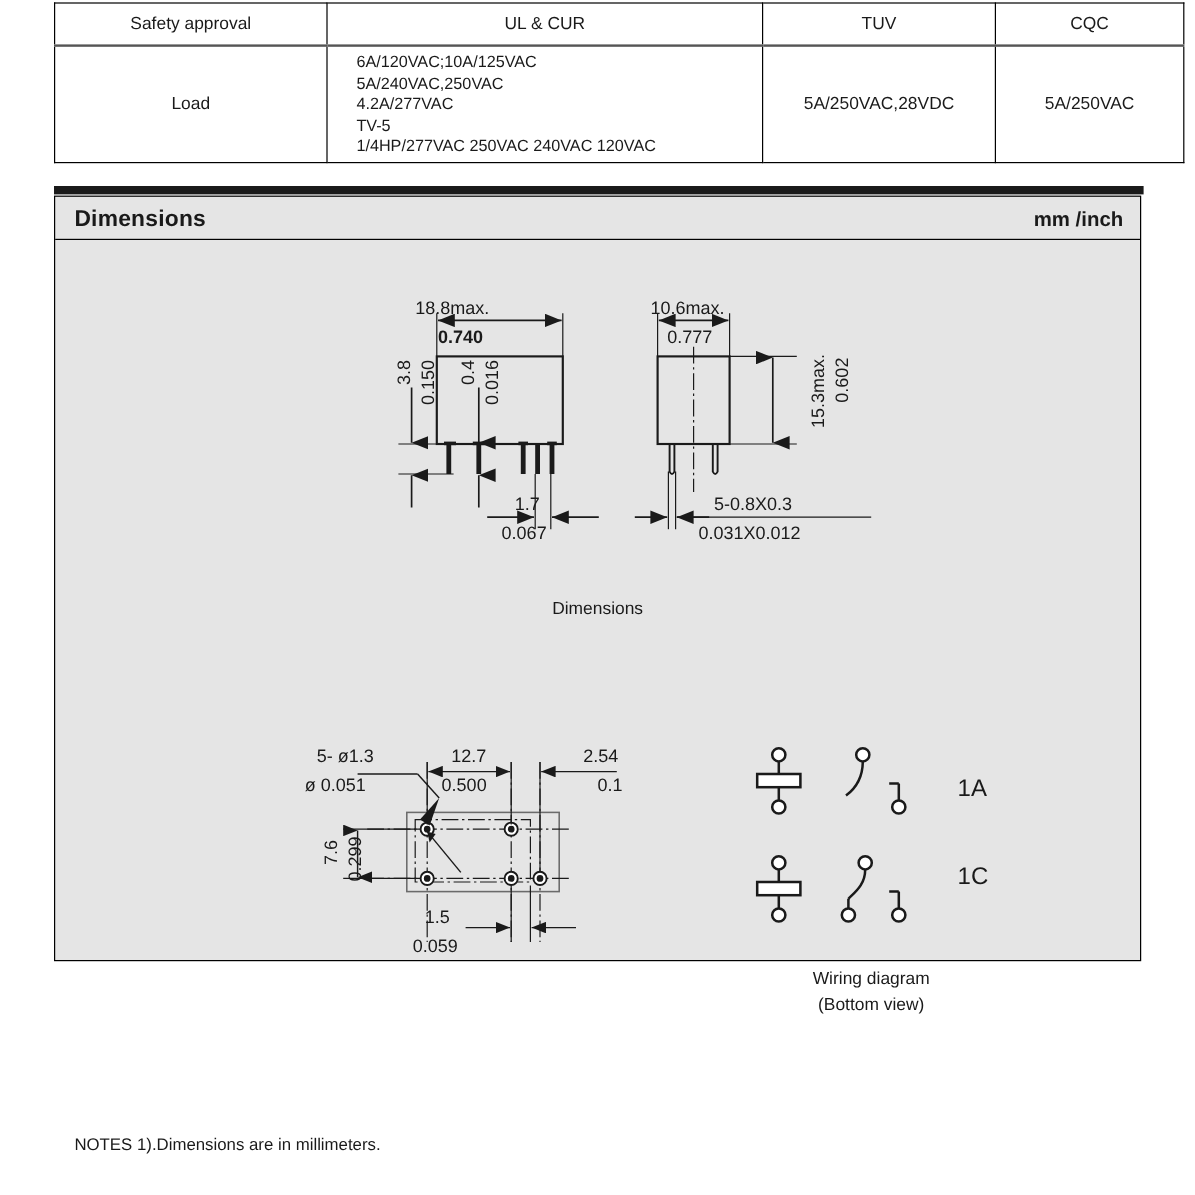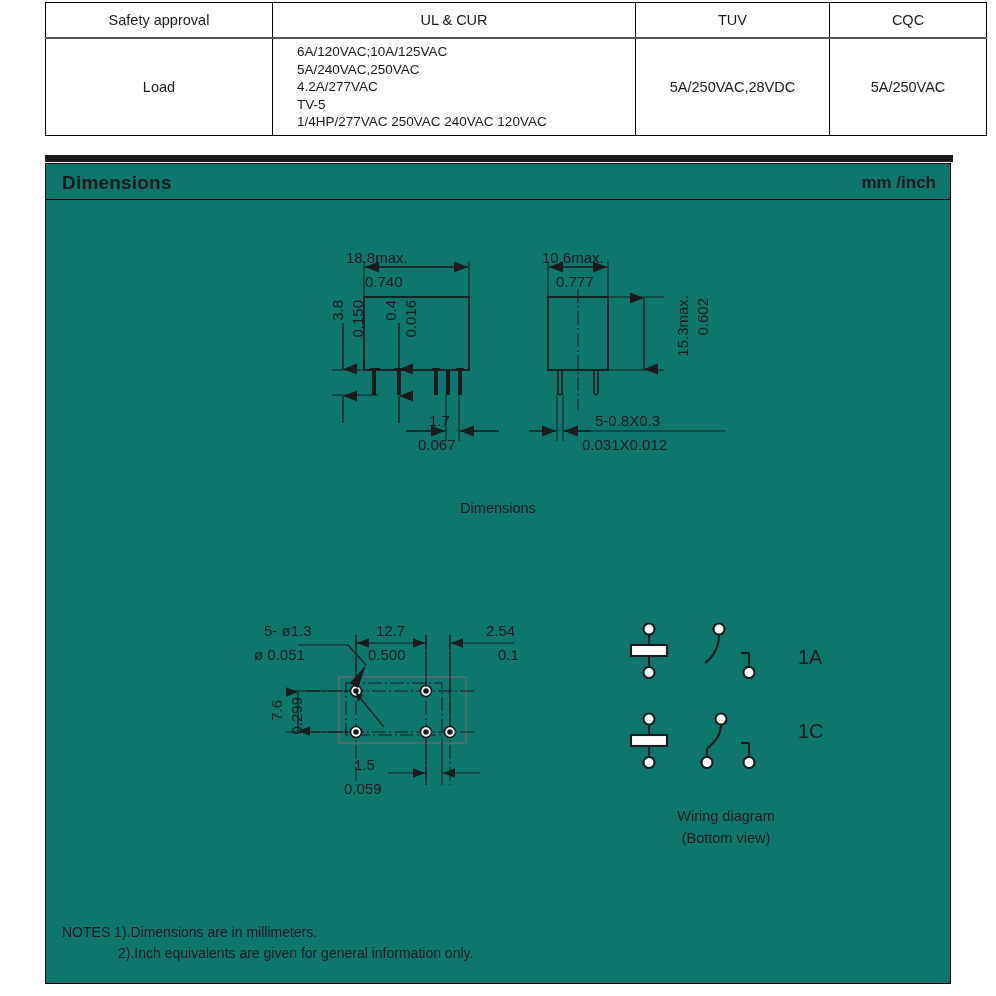--- a/index.html
+++ b/index.html
@@ -54,24 +54,24 @@
     top: 155px;
     width: 908px;
     height: 7px;
     background: #1a1a1a;
   }
   .dim-panel {
     position: absolute;
     left: 45px;
     top: 163px;
     width: 906px;
-    height: 821px;
+    height: 638px;
     border: 1px solid #000;
     box-sizing: border-box;
-    background: #0f766e;
+    background: #e5e5e5;
   }
   .dim-header {
     position: relative;
     height: 36px;
     border-bottom: 1px solid #000;
     box-sizing: border-box;
   }
   .dim-header .title {
     position: absolute;
     left: 16px;
@@ -224,21 +224,21 @@
           <line x1="271" y1="148" x2="271" y2="196" stroke-width="1"></line>
           <line x1="277" y1="148" x2="277" y2="196" stroke-width="1"></line>
           <line x1="243" y1="186" x2="270" y2="186" marker-end="url(#arrR)"></line>
           <line x1="305" y1="186" x2="278" y2="186" marker-end="url(#arrR)"></line>
           <line x1="278" y1="186" x2="440" y2="186" stroke-width="1"></line>
         </g>
       </svg>
     </div>
 
     <div style="position:absolute; left:300px; top:49px; font-size:15px;">18.8max.</div>
-    <div style="position:absolute; left:319px; top:73px; font-size:15px;">0.740</div>
+    <div style="position:absolute; left:319px; top:73px; font-size:15px;font-weight:bold;">0.740</div>
 
     <div style="position:absolute; left:283px; top:100px; font-size:15px; writing-mode:vertical-rl; transform:rotate(180deg);">3.8</div>
     <div style="position:absolute; left:303px; top:100px; font-size:15px; writing-mode:vertical-rl; transform:rotate(180deg);">0.150</div>
 
     <div style="position:absolute; left:336px; top:100px; font-size:15px; writing-mode:vertical-rl; transform:rotate(180deg);">0.4</div>
     <div style="position:absolute; left:356px; top:100px; font-size:15px; writing-mode:vertical-rl; transform:rotate(180deg);">0.016</div>
 
     <div style="position:absolute; left:383px; top:212px; font-size:15px;">1.7</div>
     <div style="position:absolute; left:372px; top:236px; font-size:15px;">0.067</div>
 
@@ -370,17 +370,16 @@
     </div>
 
     <div style="position:absolute; left:752px; top:430px; font-size:20px;margin-top:16px;">1A</div>
     <div style="position:absolute; left:752px; top:520px; font-size:20px;">1C</div>
 
     <div class="caption" style="left:570px; top:608px; width:220px;">Wiring diagram</div>
     <div class="caption" style="left:570px; top:630px; width:220px;">(Bottom view)</div>
 
     <div class="notes">
       <div class="l1">NOTES 1).Dimensions are in millimeters.</div>
-      <div class="l2">2).Inch equivalents are given for general information only.</div>
     </div>
 
   </div>
 </div>
 
 </body></html>

